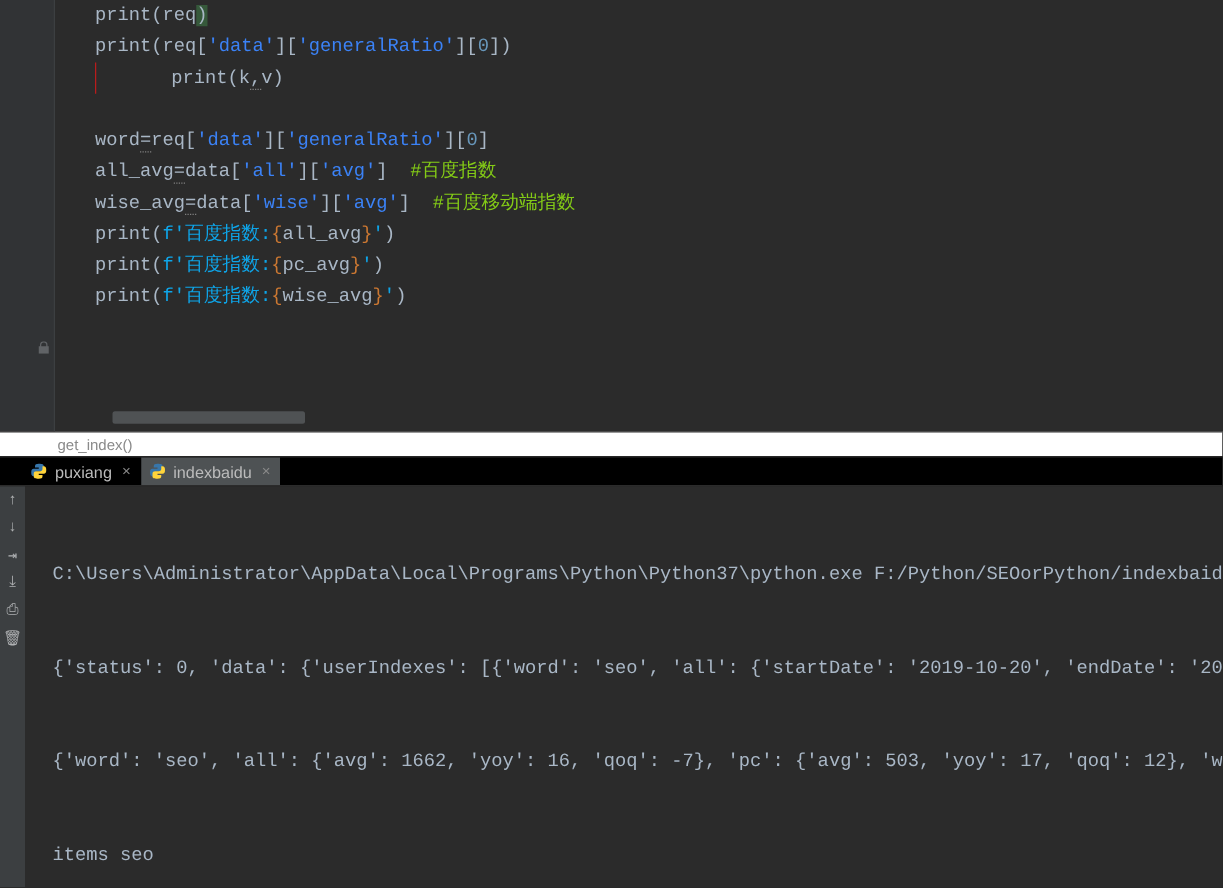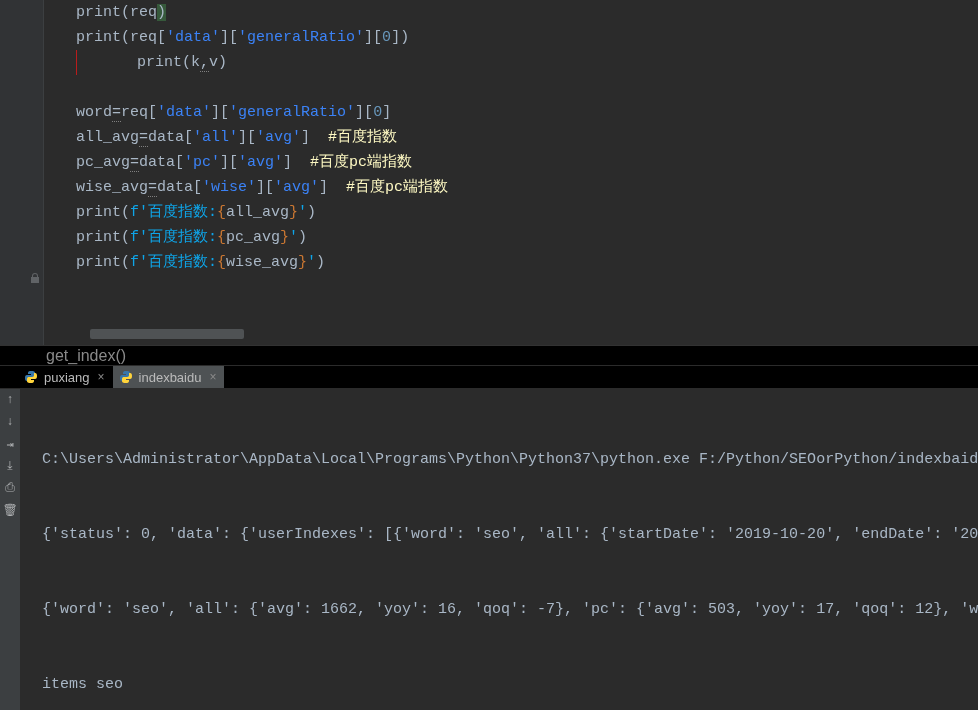--- a/index.html
+++ b/index.html
@@ -37,42 +37,42 @@
     line-height: 25px;
     padding-left: 28px;
     white-space: pre;
   }
   .kw { color: #cc7832; }
   .str { color: #3b82f6; }
   .num { color: #6897bb; }
   .id { color: #a9b7c6; }
   .fn { color: #a9b7c6; }
   .op { color: #a9b7c6; }
-  .cm { color: #fef9c3; }
+  .cm { color: #84cc16; }
   .fstr { color: #0ea5e9; }
   .fbrace { color: #cc7832; }
   .squiggle { border-bottom: 1px dotted #808080; }
   .hscroll {
     position: absolute;
     bottom: 6px;
     left: 46px;
     width: 154px;
     height: 10px;
     background: #4f5254;
     border-radius: 2px;
   }
   .breadcrumb-bar {
-    background: #000000;
+    background: #ffffff;
     border-top: 1px solid #323232;
     height: 20px;
     display: flex;
     align-items: center;
     padding-left: 46px;
     color: #8a8a8a;
-    font-size: 16px;
+    font-size: 12px;
     font-family: "Segoe UI", sans-serif;
   }
   .tabs-bar {
     background: #000000;
     height: 24px;
     display: flex;
     align-items: center;
     border-top: 1px solid #2b2b2b;
     border-bottom: 1px solid #2b2b2b;
   }
@@ -153,22 +153,21 @@
         </svg>
     </div>
   </div>
   <div class="code-wrap">
     <div class="code-line"><span class="fn">print</span><span class="op">(req</span><span class="op" style="background:#36593b;">)</span></div>
     <div class="code-line"><span class="fn">print</span><span class="op">(req[</span><span class="str">'data'</span><span class="op">][</span><span class="str">'generalRatio'</span><span class="op">][</span><span class="num">0</span><span class="op">])</span></div>
     <div class="code-line" style="padding-left:60px;border-left:1px solid #b91c1c;margin-left:28px;"><span class="fn">print</span><span class="op">(k</span><span class="op squiggle">,</span><span class="op">v)</span></div>
     <div class="code-line"></div>
     <div class="code-line"><span class="id">word</span><span class="op squiggle">=</span><span class="id">req[</span><span class="str">'data'</span><span class="op">][</span><span class="str">'generalRatio'</span><span class="op">][</span><span class="num">0</span><span class="op">]</span></div>
     <div class="code-line"><span class="id">all_avg</span><span class="op squiggle">=</span><span class="id">data[</span><span class="str">'all'</span><span class="op">][</span><span class="str">'avg'</span><span class="op">]  </span><span class="cm">#百度指数</span></div>
-    <div class="code-line"><span class="id">pc_avg</span><span class="op squiggle">=</span><span class="id">data[</span><span class="str">'pc'</span><span class="op">][</span><span class="str">'avg'</span><span class="op">]  </span><span class="cm">#百度pc端指数</span></div>
-    <div class="code-line"><span class="id">wise_avg</span><span class="op squiggle">=</span><span class="id">data[</span><span class="str">'wise'</span><span class="op">][</span><span class="str">'avg'</span><span class="op">]  </span><span class="cm">#百度pc端指数</span></div>
+    <div class="code-line"><span class="id">wise_avg</span><span class="op squiggle">=</span><span class="id">data[</span><span class="str">'wise'</span><span class="op">][</span><span class="str">'avg'</span><span class="op">]  </span><span class="cm">#百度移动端指数</span></div>
     <div class="code-line"><span class="fn">print</span><span class="op">(</span><span class="fstr">f'百度指数:</span><span class="fbrace">{</span><span class="id">all_avg</span><span class="fbrace">}</span><span class="fstr">'</span><span class="op">)</span></div>
     <div class="code-line"><span class="fn">print</span><span class="op">(</span><span class="fstr">f'百度指数:</span><span class="fbrace">{</span><span class="id">pc_avg</span><span class="fbrace">}</span><span class="fstr">'</span><span class="op">)</span></div>
     <div class="code-line"><span class="fn">print</span><span class="op">(</span><span class="fstr">f'百度指数:</span><span class="fbrace">{</span><span class="id">wise_avg</span><span class="fbrace">}</span><span class="fstr">'</span><span class="op">)</span></div>
     <div class="hscroll"></div>
   </div>
 </div>
 
 <div class="breadcrumb-bar">
   <span>get_index()</span>
 </div>

